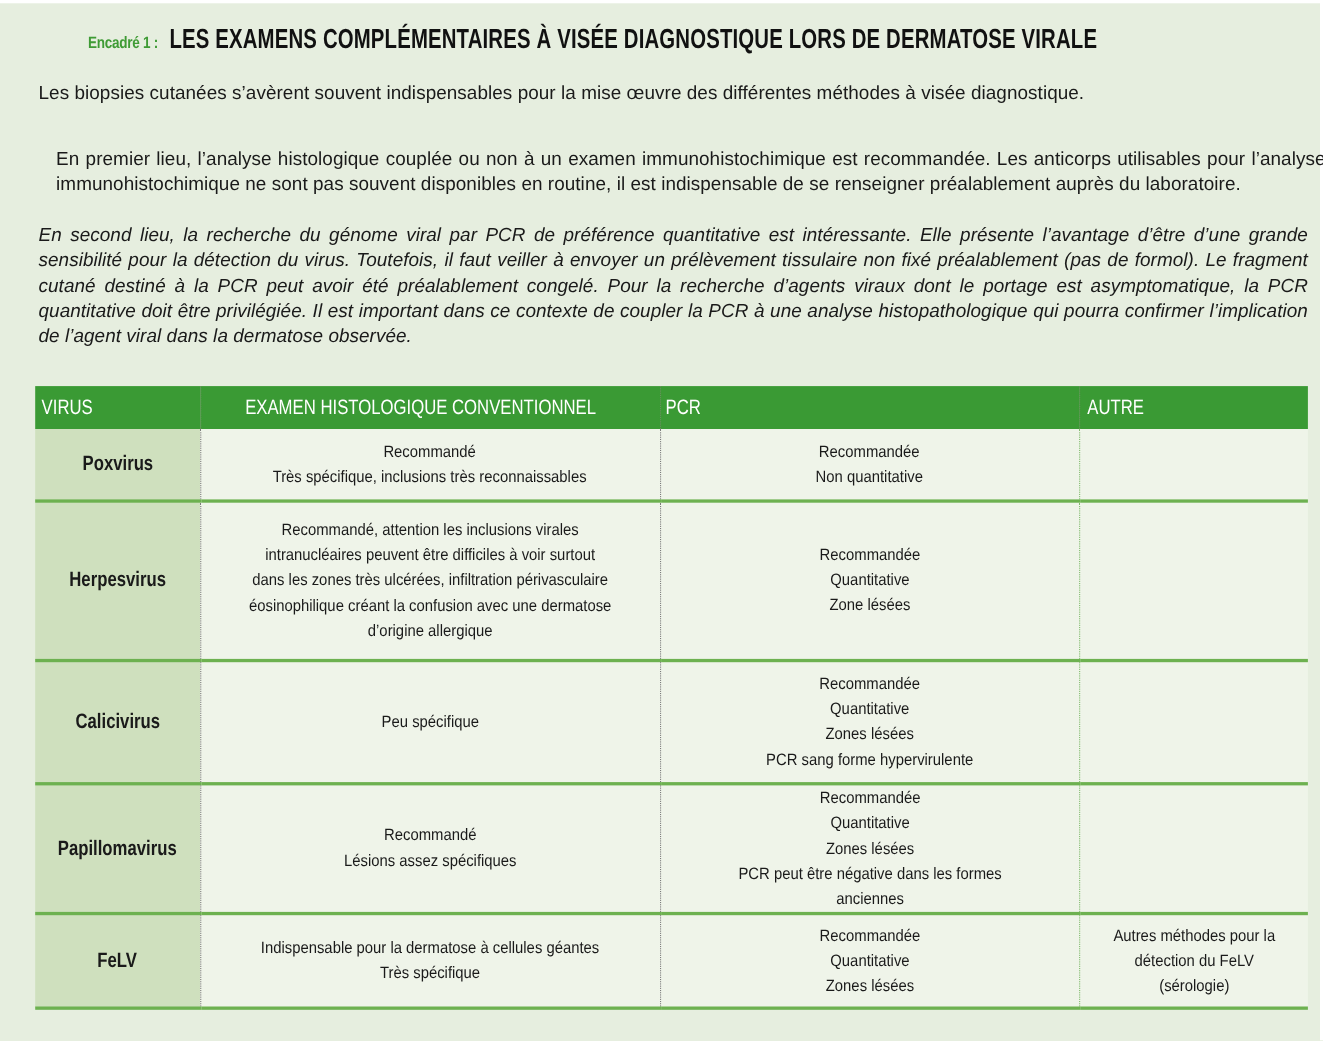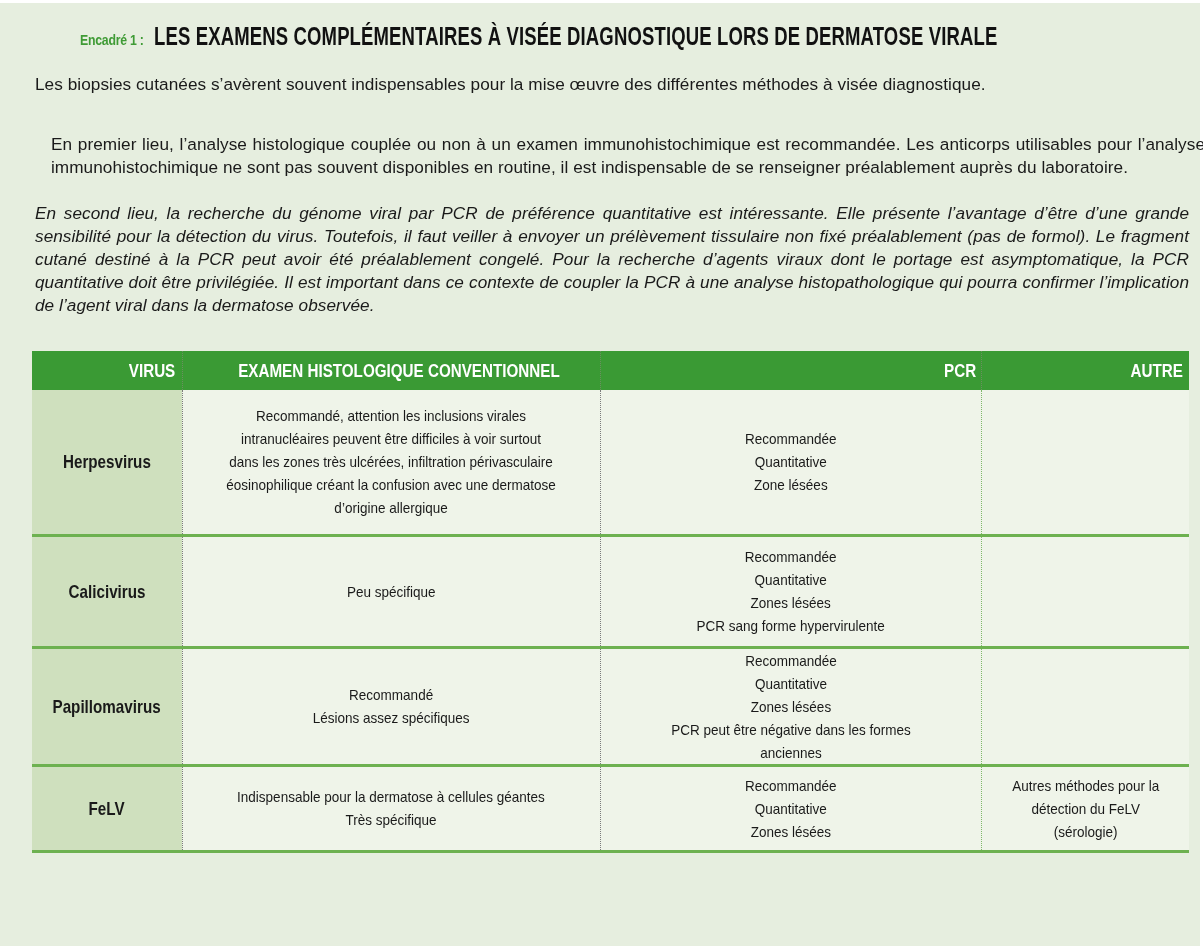--- a/index.html
+++ b/index.html
@@ -49,23 +49,23 @@
     border-collapse: collapse;
     table-layout: fixed;
   }
   .tbl col.c1 { width: 150px; }
   .tbl col.c2 { width: 418px; }
   .tbl col.c3 { width: 381px; }
   .tbl col.c4 { width: 208px; }
   .tbl th {
     background: #3a9a34; color: #fff;
     height: 39px; padding: 0;
-    font-size: 19px; font-weight: bold;
+    font-size: 19px; font-weight: normal;
     border-left: 1px dotted #6a8f5f;
-    text-align: right;
+    text-align: left;
   }
   .tbl th:first-child { border-left: none; }
   .tbl th span, .tbl td.virus span { display: inline-block; transform: scaleX(0.8); }
   .tbl td {
     background: #eff4e9;
     text-align: center; vertical-align: middle;
     font-size: 15px; line-height: 23px;
     padding: 0 6px;
     border-bottom: 3px solid #6db150;
     border-left: 1px dotted #7b7b7b;
@@ -102,20 +102,28 @@
     </colgroup>
   <thead>
     <tr>
       <th><span>VIRUS</span></th>
       <th><span>EXAMEN HISTOLOGIQUE CONVENTIONNEL</span></th>
       <th><span>PCR</span></th>
       <th><span>AUTRE</span></th>
     </tr>
   </thead>
   <tbody>
+    <tr style="height:65px">
+      <td class="virus"><span>Poxvirus</span></td>
+      <td><span class="txt">Recommandé
+Très spécifique, inclusions très reconnaissables</span></td>
+      <td><span class="txt">Recommandée
+Non quantitative</span></td>
+      <td class="autre"><span class="txt"></span></td>
+    </tr>
     <tr style="height:145px">
       <td class="virus"><span>Herpesvirus</span></td>
       <td><span class="txt">Recommandé, attention les inclusions virales
 intranucléaires peuvent être difficiles à voir surtout
 dans les zones très ulcérées, infiltration périvasculaire
 éosinophilique créant la confusion avec une dermatose
 d’origine allergique</span></td>
       <td><span class="txt">Recommandée
 Quantitative
 Zone lésées</span></td>

